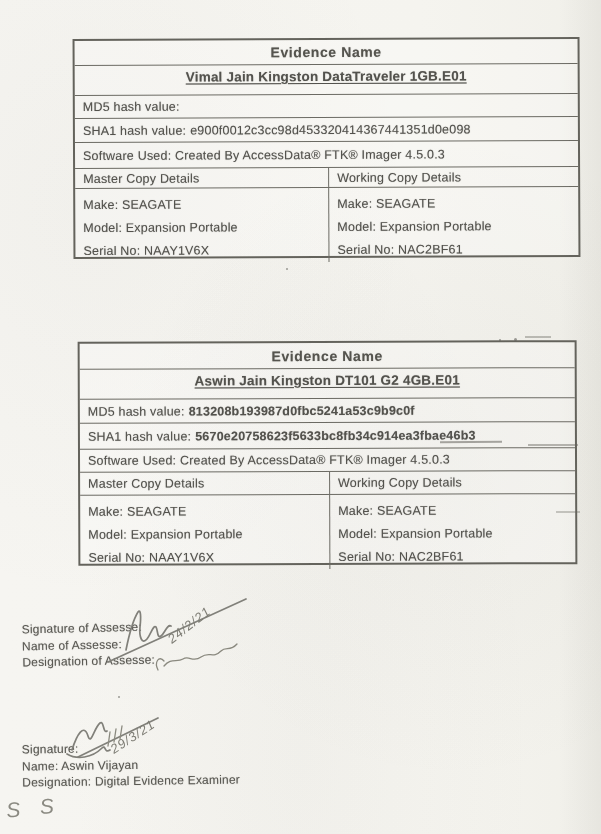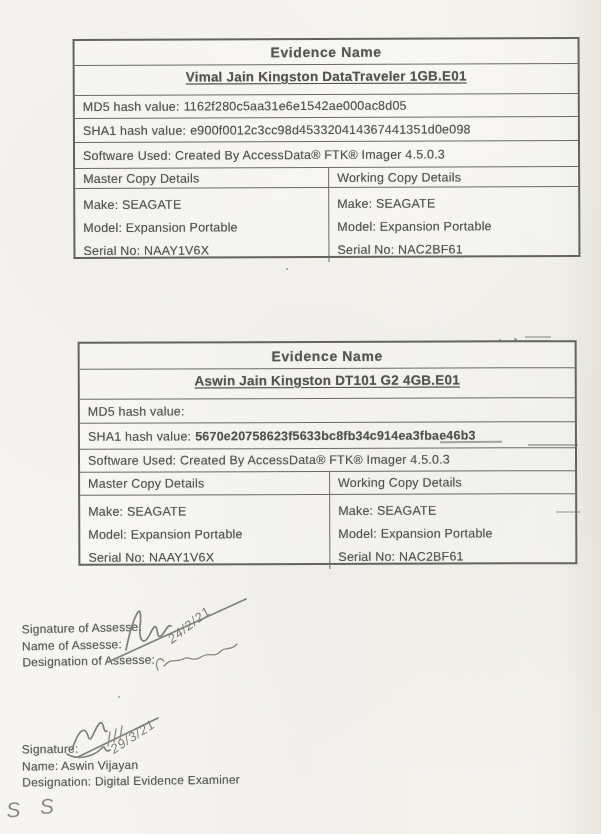--- a/index.html
+++ b/index.html
@@ -84,21 +84,20 @@
 
   <div class="evtable t0">
     <div class="trow row-header txt">
       <span>Evidence Name</span>
     </div>
     <div class="trow row-name txt">
       <span class="fname">Vimal Jain Kingston DataTraveler 1GB.E01</span>
     </div>
     <div class="trow row-hash row-md5 txt">
       <span>MD5 hash value:</span>
-      <span class="hashval">1162f280c5aa31e6e1542ae000ac8d05</span>
     </div>
     <div class="trow row-hash row-sha1 txt">
       <span>SHA1 hash value:</span>
       <span class="hashval">e900f0012c3cc98d453320414367441351d0e098</span>
     </div>
     <div class="trow row-hash row-soft txt">
       <span>Software Used: Created By AccessData® FTK® Imager 4.5.0.3</span>
     </div>
     <div class="trow row-copyhdr txt">
       <div class="ccell left">Master Copy Details</div>
@@ -120,20 +119,21 @@
 
   <div class="evtable t1">
     <div class="trow row-header txt">
       <span>Evidence Name</span>
     </div>
     <div class="trow row-name txt">
       <span class="fname">Aswin Jain Kingston DT101 G2 4GB.E01</span>
     </div>
     <div class="trow row-hash row-md5 txt">
       <span>MD5 hash value:</span>
+      <span class="hashval">813208b193987d0fbc5241a53c9b9c0f</span>
     </div>
     <div class="trow row-hash row-sha1 txt">
       <span>SHA1 hash value:</span>
       <span class="hashval">5670e20758623f5633bc8fb34c914ea3fbae46b3</span>
     </div>
     <div class="trow row-hash row-soft txt">
       <span>Software Used: Created By AccessData® FTK® Imager 4.5.0.3</span>
     </div>
     <div class="trow row-copyhdr txt">
       <div class="ccell left">Master Copy Details</div>

